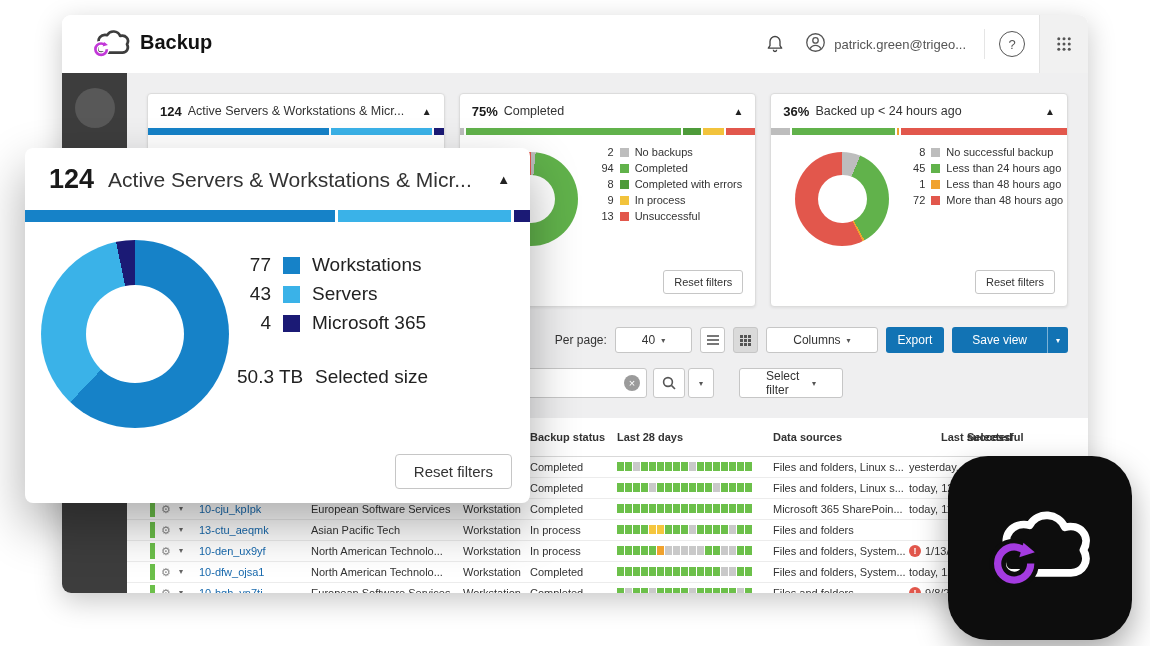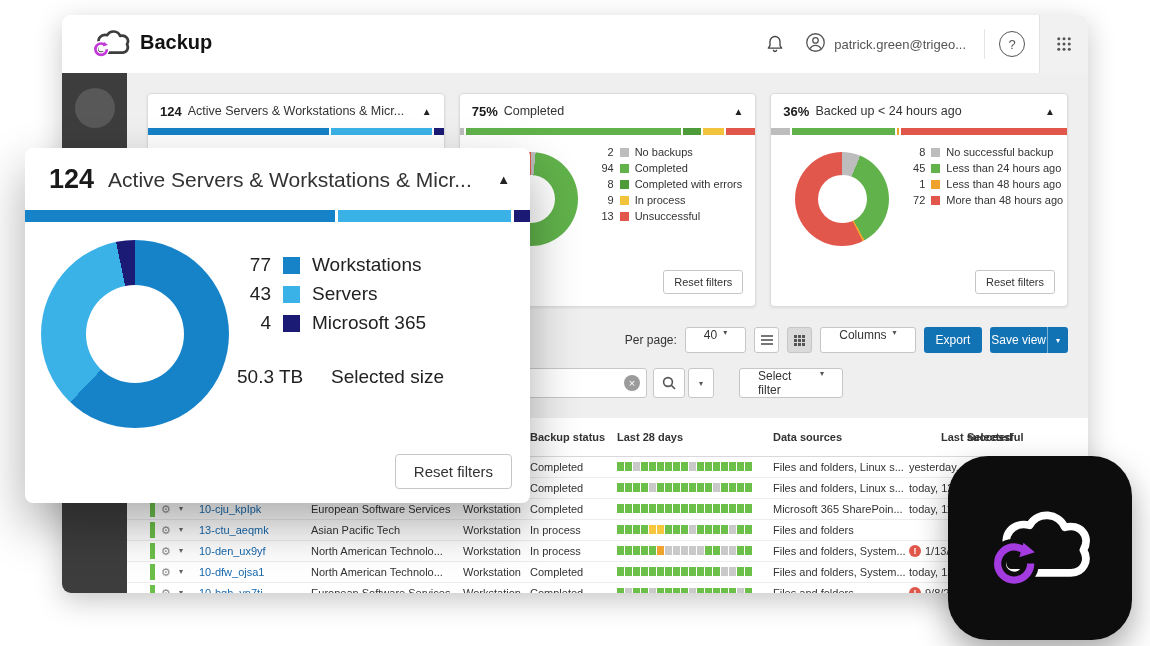--- a/index.html
+++ b/index.html
@@ -48,30 +48,30 @@
   .lv{min-width:20px;text-align:right;font-size:11px;color:#333;}
   .ls{width:9px;height:9px;display:inline-block;flex:0 0 auto;}
   .ll{font-size:11px;color:#333;white-space:nowrap;}
   .reset-btn{background:#fff;border:1px solid #c6c6c6;border-radius:3px;color:#333;cursor:pointer;
              font-family:"Liberation Sans",sans-serif;}
   .card-reset{position:absolute;right:12px;bottom:12px;font-size:11px;padding:5px 10px;}
 
   
   .toolbar{position:absolute;top:254px;right:20px;display:flex;align-items:center;gap:8px;height:26px;}
   .pp-label{font-size:12px;color:#333;}
-  .btn-white{display:flex;gap:6px;height:26px;padding:0 18px;background:#fff;
+  .btn-white{display:flex;align-items:center;gap:6px;height:26px;padding:0 26px;background:#fff;
              border:1px solid #c6c6c6;border-radius:3px;font-size:12px;color:#333;box-sizing:border-box;}
   .caret-dn{font-size:8px;color:#555;}
   .icon-btn{width:25px;height:26px;border:1px solid #c6c6c6;border-radius:3px;background:#fff;
             display:flex;align-items:center;justify-content:center;box-sizing:border-box;}
   .icon-btn.active{background:#dadada;}
   .btn-blue{display:flex;align-items:center;height:26px;padding:0 12px;background:#1273b4;color:#fff;
             font-size:12px;border:none;border-radius:3px;font-family:"Liberation Sans",sans-serif;cursor:pointer;}
   .btn-split{padding:0;}
-  .btn-split .lbl{padding:0 1px;}
+  .btn-split .lbl{padding:0 20px;}
   .split-caret{border-left:1px solid rgba(255,255,255,.45);padding:0 8px;height:100%;
                display:flex;align-items:center;font-size:8px;}
 
   
   .search-row{position:absolute;top:295px;left:20px;right:20px;height:30px;}
   .search-input{position:absolute;left:0;top:0;width:500px;height:30px;background:#fff;border:1px solid #c8c8c8;
                 border-radius:3px;box-sizing:border-box;font-size:12px;padding:0 28px 0 10px;}
   .clear-icon{position:absolute;left:477px;top:7px;width:16px;height:16px;border-radius:50%;background:#9b9b9b;
               color:#fff;font-size:11px;line-height:16px;text-align:center;}
   .sbtn{position:absolute;top:0;height:30px;background:#fff;border:1px solid #c8c8c8;border-radius:3px;
@@ -111,21 +111,21 @@
   .ov-title{font-size:21px;color:#333;white-space:nowrap;overflow:hidden;text-overflow:ellipsis;flex:1;}
   .ov-header .caret-up{margin-left:auto;font-size:13px;}
   .ov-bar{position:absolute;top:62px;left:0;right:0;height:12px;gap:3px;}
   .ov-donut{position:absolute;left:16px;top:92px;width:188px;height:188px;}
   .ov-legend{position:absolute;left:212px;top:106px;}
   .ov-legend .legend-row{gap:12px;margin-bottom:7px;}
   .ov-legend .lv{min-width:34px;font-size:19px;color:#222;}
   .ov-legend .ls{width:17px;height:17px;}
   .ov-legend .ll{font-size:19px;color:#222;}
   .ov-stats{position:absolute;left:212px;top:218px;}
-  .stat{display:flex;gap:16px;margin-bottom:8px;}
+  .stat{display:flex;margin-bottom:8px;}
   .stat-val{min-width:78px;font-size:19px;color:#222;}
   .stat-label{font-size:19px;color:#222;}
   .ov-reset{position:absolute;right:18px;bottom:14px;font-size:15px;padding:8px 18px;border-radius:4px;}
 
   
   .app-badge{position:absolute;left:948px;top:456px;width:184px;height:184px;background:#0d0d0d;border-radius:40px;
              box-shadow:0 14px 32px rgba(0,0,0,.35);z-index:60;display:flex;align-items:center;justify-content:center;}
 </style>
 </head>
 <body>

